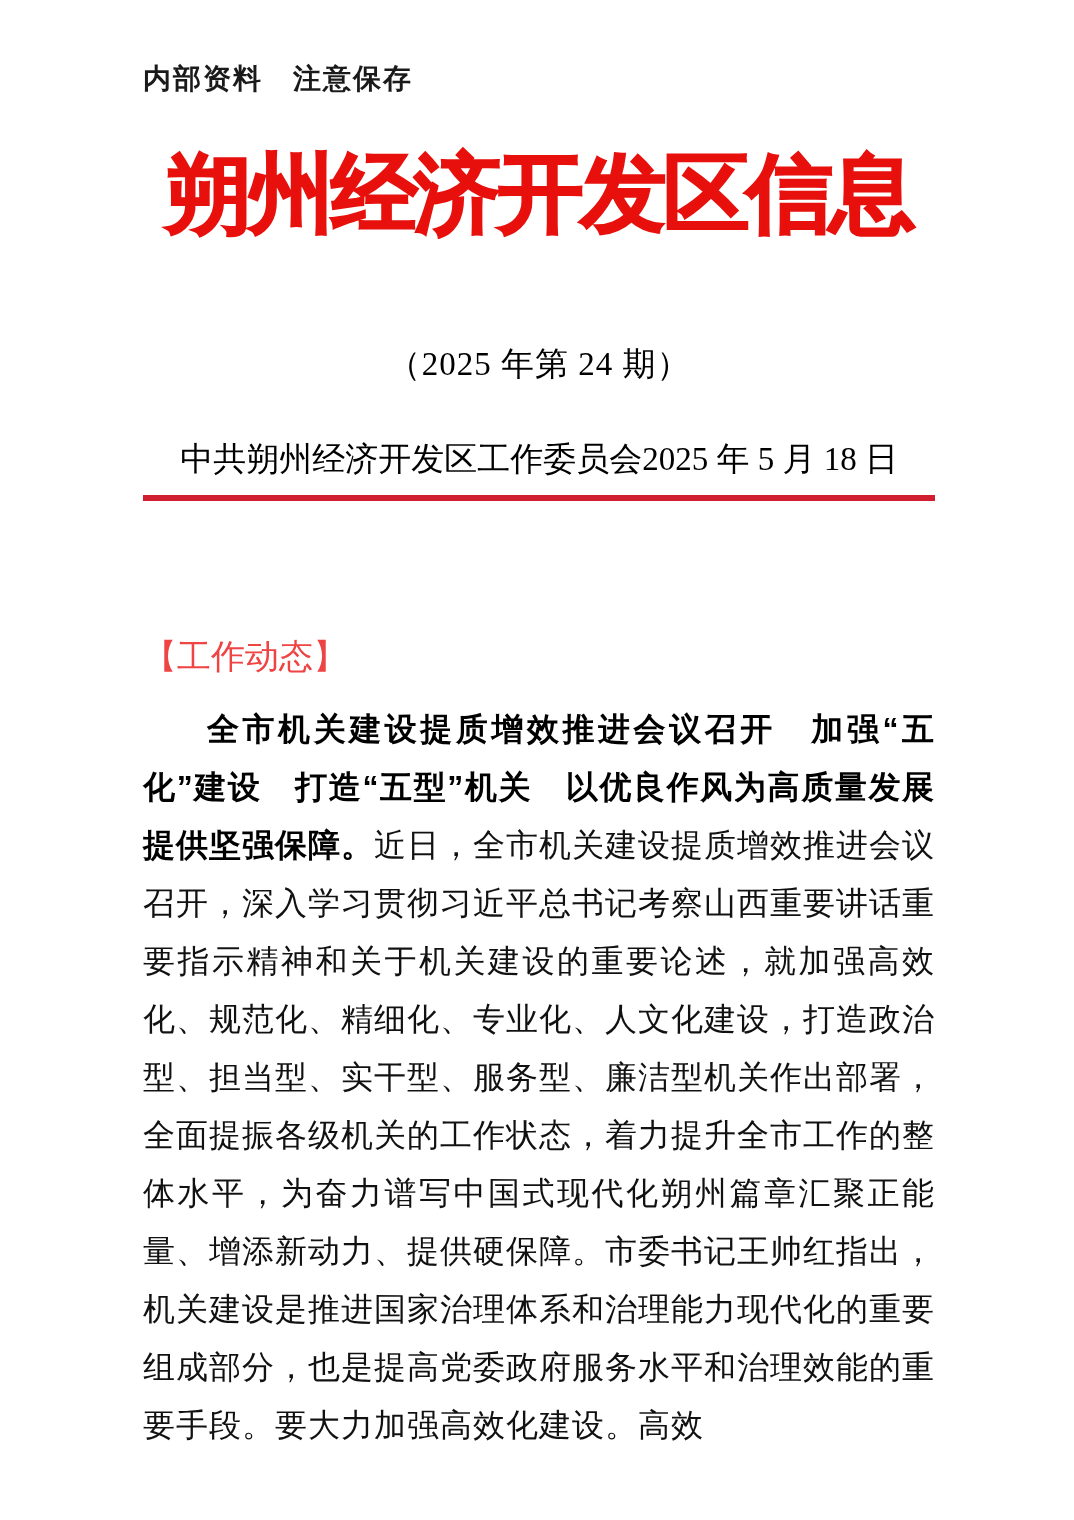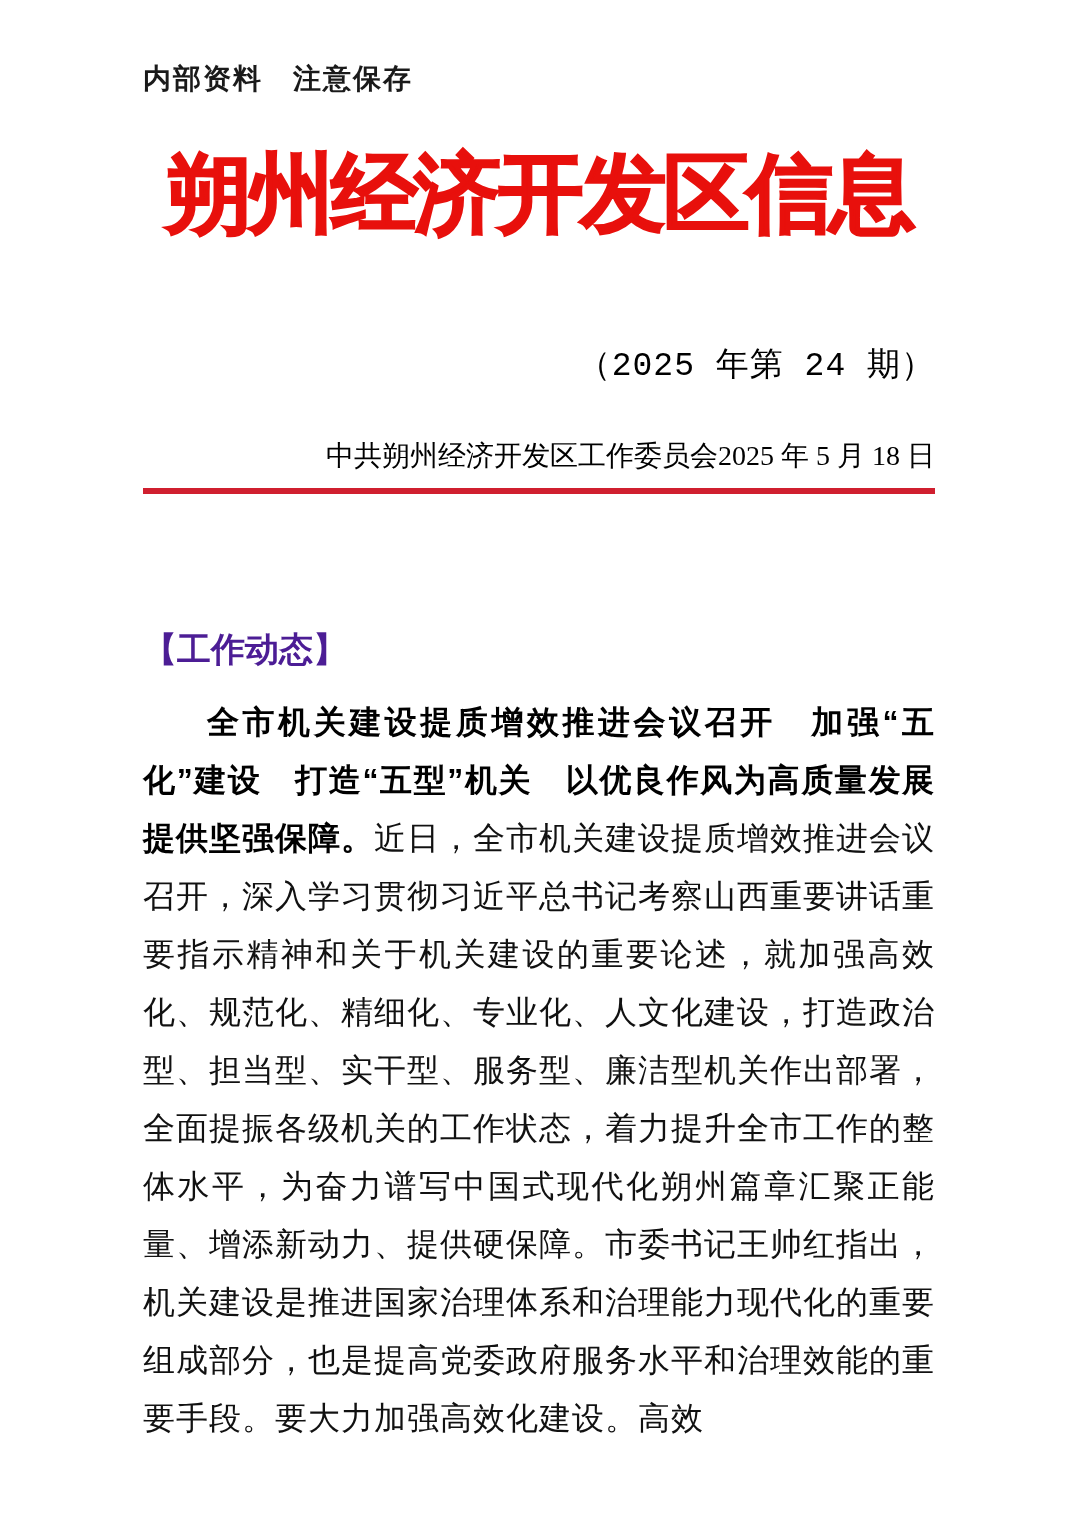--- a/index.html
+++ b/index.html
@@ -33,44 +33,44 @@
     font-weight: 900;
     font-size: 86px;
     line-height: 104px;
     letter-spacing: -3px;
     color: #e8100c;
     -webkit-text-stroke: 2px #e8100c;
     white-space: nowrap;
   }
   .issue-line {
     margin-top: 96px;
-    text-align: right;
-    font-family: Liberation Mono, monospace;
+    text-align: center;
+    font-family: Liberation Serif, serif;
     font-size: 33px;
     letter-spacing: 1px;
   }
   .issuer-row {
     margin-top: 50px;
     display: flex;
-    justify-content: flex-end;
+    justify-content: center;
     align-items: baseline;
     font-family: "Liberation Serif", "DejaVu Serif", serif;
-    font-size: 28px;
+    font-size: 33px;
   }
   .divider {
     margin-top: 13px;
     height: 6px;
     background: #d01f2f;
   }
   .section-header {
     margin-top: 133px;
     font-family: "Liberation Sans", "DejaVu Sans", sans-serif;
-    font-weight: 700;
+    font-weight: 400;
     font-size: 34px;
-    color: #4c1d95;
+    color: #ef4444;
   }
   .article {
     margin: 20px 0 0 0;
     font-size: 32px;
     line-height: 58px;
     text-align: justify;
     text-justify: inter-ideograph;
     text-indent: 64px;
     letter-spacing: 1px;
   }

